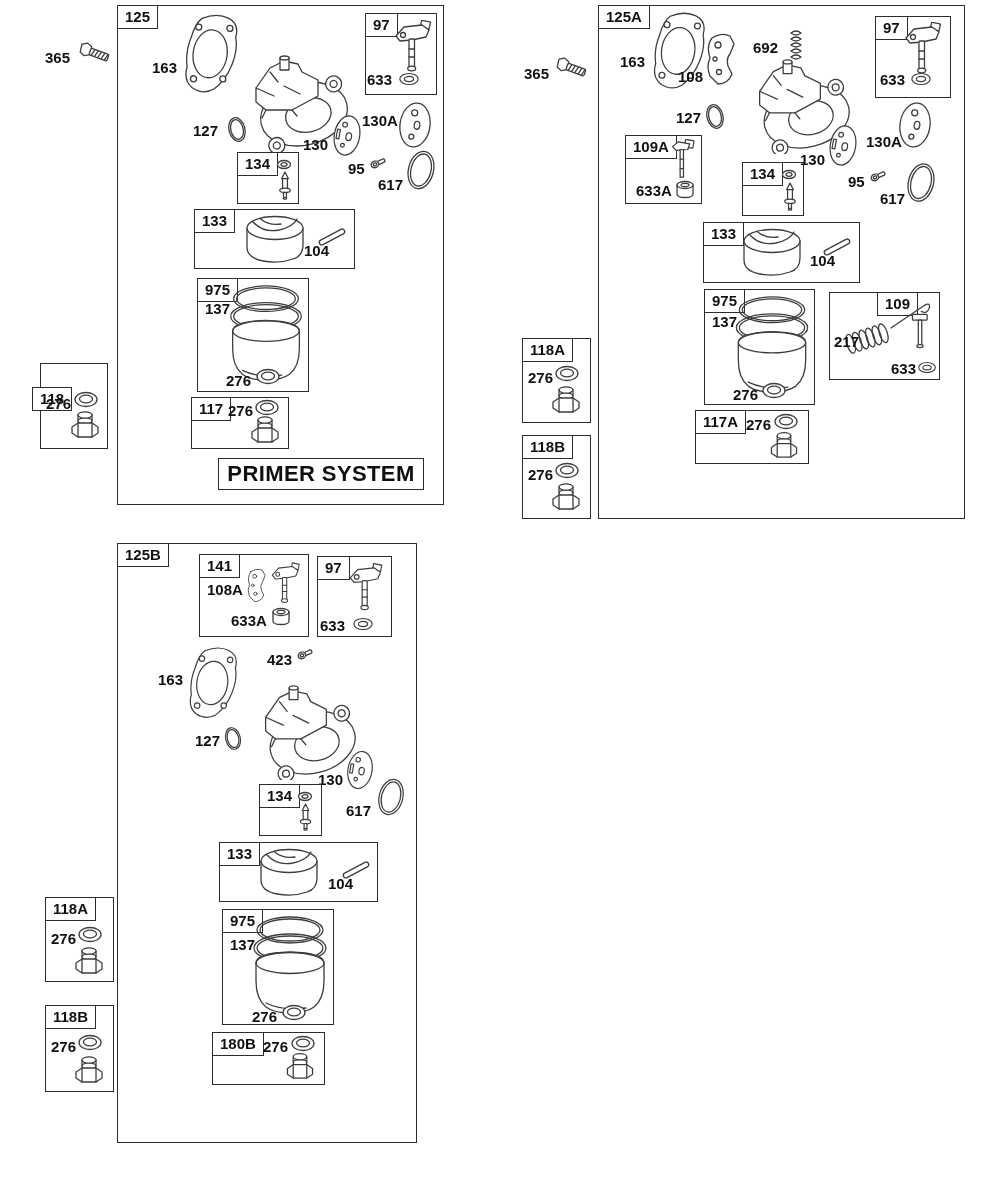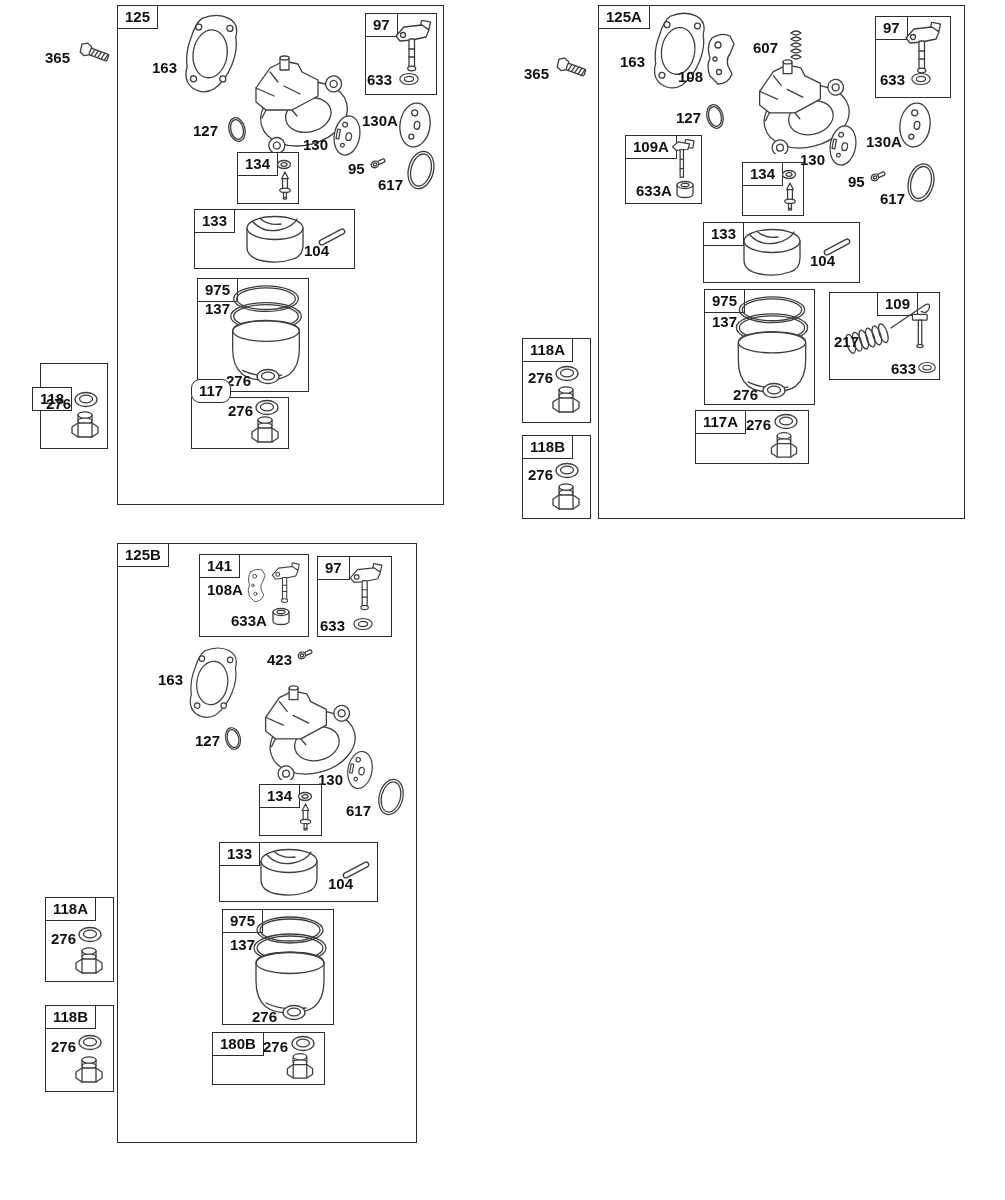--- a/index.html
+++ b/index.html
@@ -259,59 +259,60 @@
   <div class="lbl" style="left:205px;top:301px;">137</div>
   <svg class="ico" style="left:224px;top:284px;width:84px;height:102px;">
       <use href="#sym-bowl"></use>
     </svg>
   <div class="lbl" style="left:226px;top:373px;">276</div>
   <svg class="ico" style="left:255px;top:368px;width:26px;height:17px;">
       <use href="#sym-washer"></use>
     </svg>
 
   <div class="box" style="left:191px;top:397px;width:96px;height:50px;"></div>
-  <div class="tag" style="left:191px;top:379px;border-radius:9px;">117</div>
+  <div class="tag" style="left:191px;top:397px;">117</div>
   <div class="lbl" style="left:228px;top:403px;">276</div>
   <svg class="ico" style="left:254px;top:399px;width:26px;height:17px;">
       <use href="#sym-washer"></use>
     </svg>
   <svg class="ico" style="left:249px;top:415px;width:32px;height:30px;">
       <use href="#sym-nut"></use>
     </svg>
 
   <div class="box" style="left:40px;top:363px;width:66px;height:84px;"></div>
   <div class="tag" style="left:32px;top:363px;margin-top:24px;">118</div>
   <div class="lbl" style="left:46px;top:396px;">276</div>
   <svg class="ico" style="left:73px;top:391px;width:26px;height:17px;">
       <use href="#sym-washer"></use>
     </svg>
   <svg class="ico" style="left:69px;top:410px;width:32px;height:30px;">
       <use href="#sym-nut"></use>
     </svg>
 
+  <div class="title" style="left:218px;top:458px;width:204px;height:30px;">PRIMER SYSTEM</div>
 
   <div class="sec" style="left:598px;top:5px;width:365px;height:512px;"></div>
   <div class="tag" style="left:598px;top:5px;text-align:right;">125A</div>
 
   <div class="lbl" style="left:524px;top:66px;">365</div>
   <svg class="ico" style="left:553px;top:55px;width:36px;height:30px;">
       <use href="#sym-bolt"></use>
     </svg>
 
   <div class="lbl" style="left:620px;top:54px;">163</div>
   <svg class="ico" style="left:651px;top:10px;width:56px;height:84px;">
       <use href="#sym-gasket"></use>
     </svg>
 
   <div class="lbl" style="left:678px;top:69px;">108</div>
   <svg class="ico" style="left:700px;top:32px;width:40px;height:56px;">
       <use href="#sym-plate108"></use>
     </svg>
 
-  <div class="lbl" style="left:753px;top:40px;">607</div>
+  <div class="lbl" style="left:753px;top:40px;">692</div>
   <svg class="ico" style="left:789px;top:29px;width:14px;height:34px;">
       <use href="#sym-spring-v"></use>
     </svg>
 
   <div class="box" style="left:875px;top:16px;width:74px;height:80px;"></div>
   <div class="tag" style="left:875px;top:16px;">97</div>
   <svg class="ico" style="left:898px;top:22px;width:46px;height:52px;">
       <use href="#sym-throttle-shaft"></use>
     </svg>
   <div class="lbl" style="left:880px;top:72px;">633</div>

